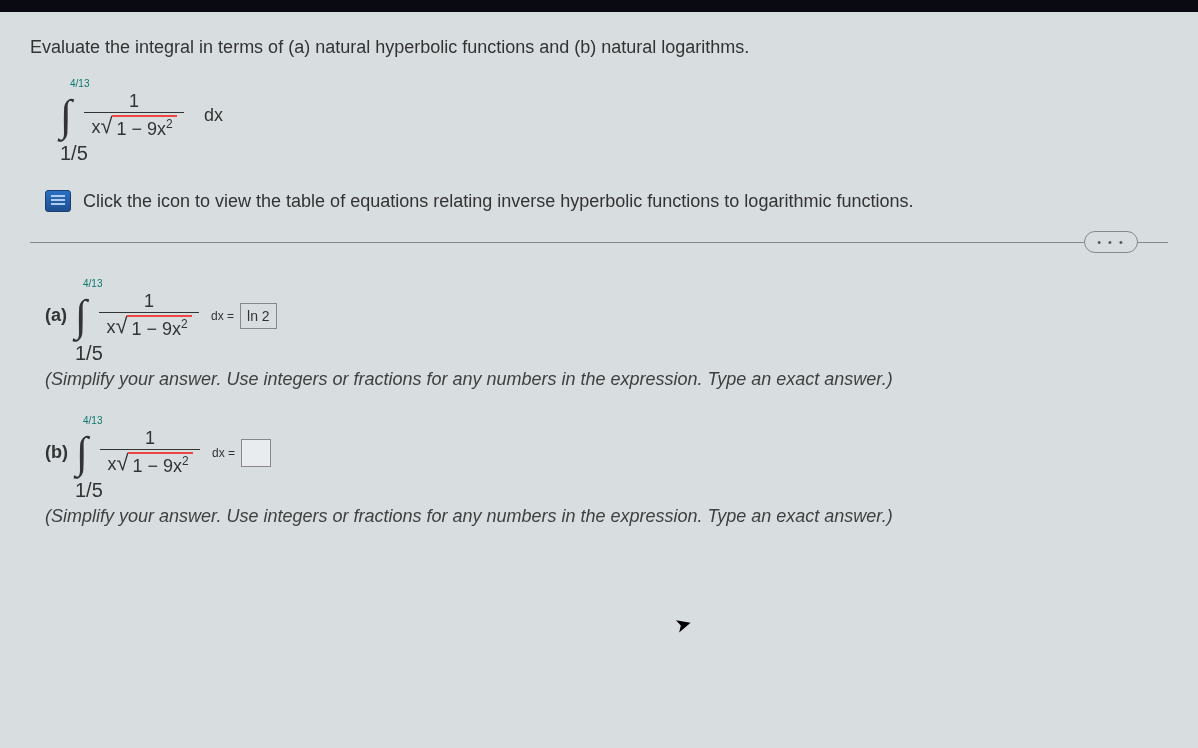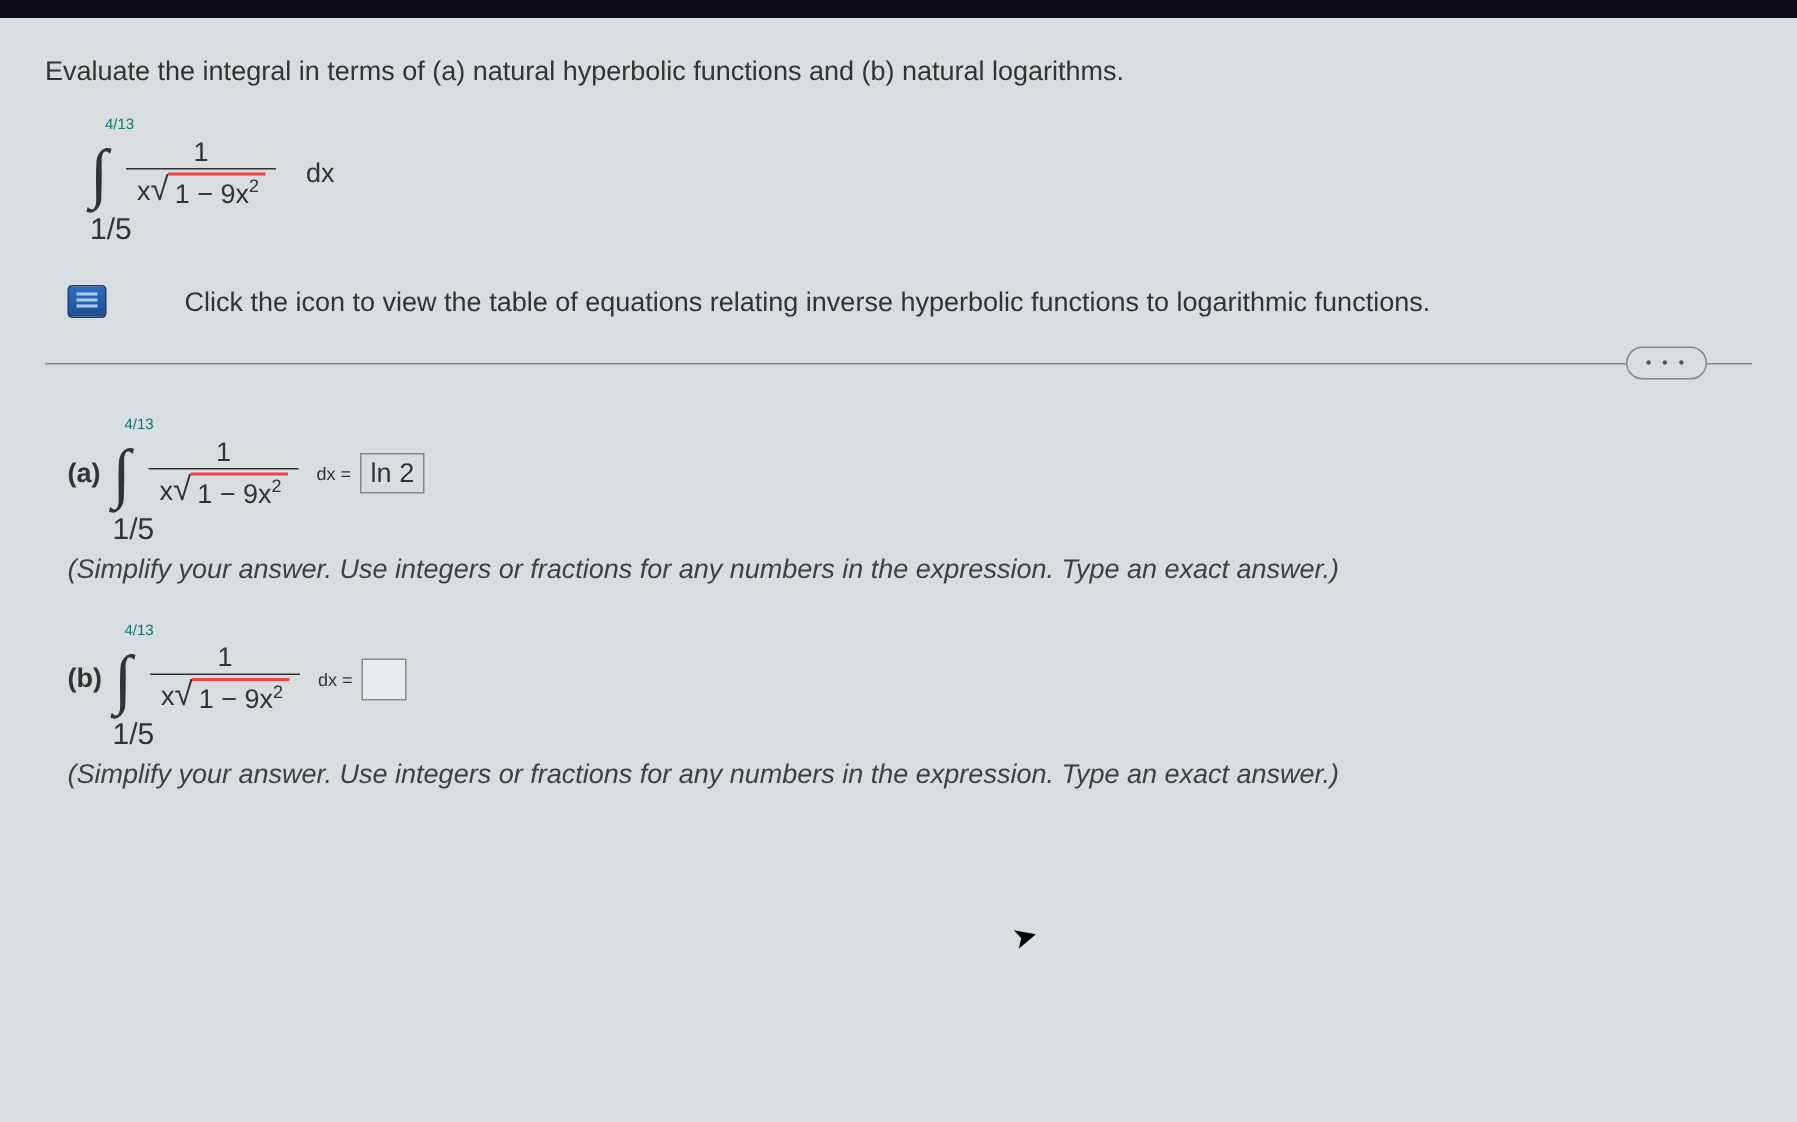--- a/index.html
+++ b/index.html
@@ -116,21 +116,20 @@
       top: 4px;
       left: 5px;
       right: 5px;
       height: 2px;
       background: #b0cdf0;
       box-shadow: 0 4px 0 #b0cdf0, 0 8px 0 #b0cdf0;
     }
     .table-link-text {
       font-size: 18px;
       color: #333;
-      margin-left: 40px;
     }
     .divider {
       height: 1px;
       background: #888;
       width: 100%;
       position: relative;
       margin-bottom: 35px;
     }
     .more-btn {
       position: absolute;
@@ -154,21 +153,21 @@
       font-weight: bold;
       margin-right: 8px;
     }
     .equals {
       font-size: 12px;
       margin: 0 6px;
     }
     .answer-box {
       border: 1px solid #888;
       padding: 2px 6px;
-      font-size: 18px;
+      font-size: 14px;
       min-width: 36px;
       min-height: 26px;
       display: inline-flex;
       align-items: center;
       justify-content: center;
       background: #d8dde0;
     }
     .answer-box.empty {
       min-width: 30px;
       min-height: 28px;

